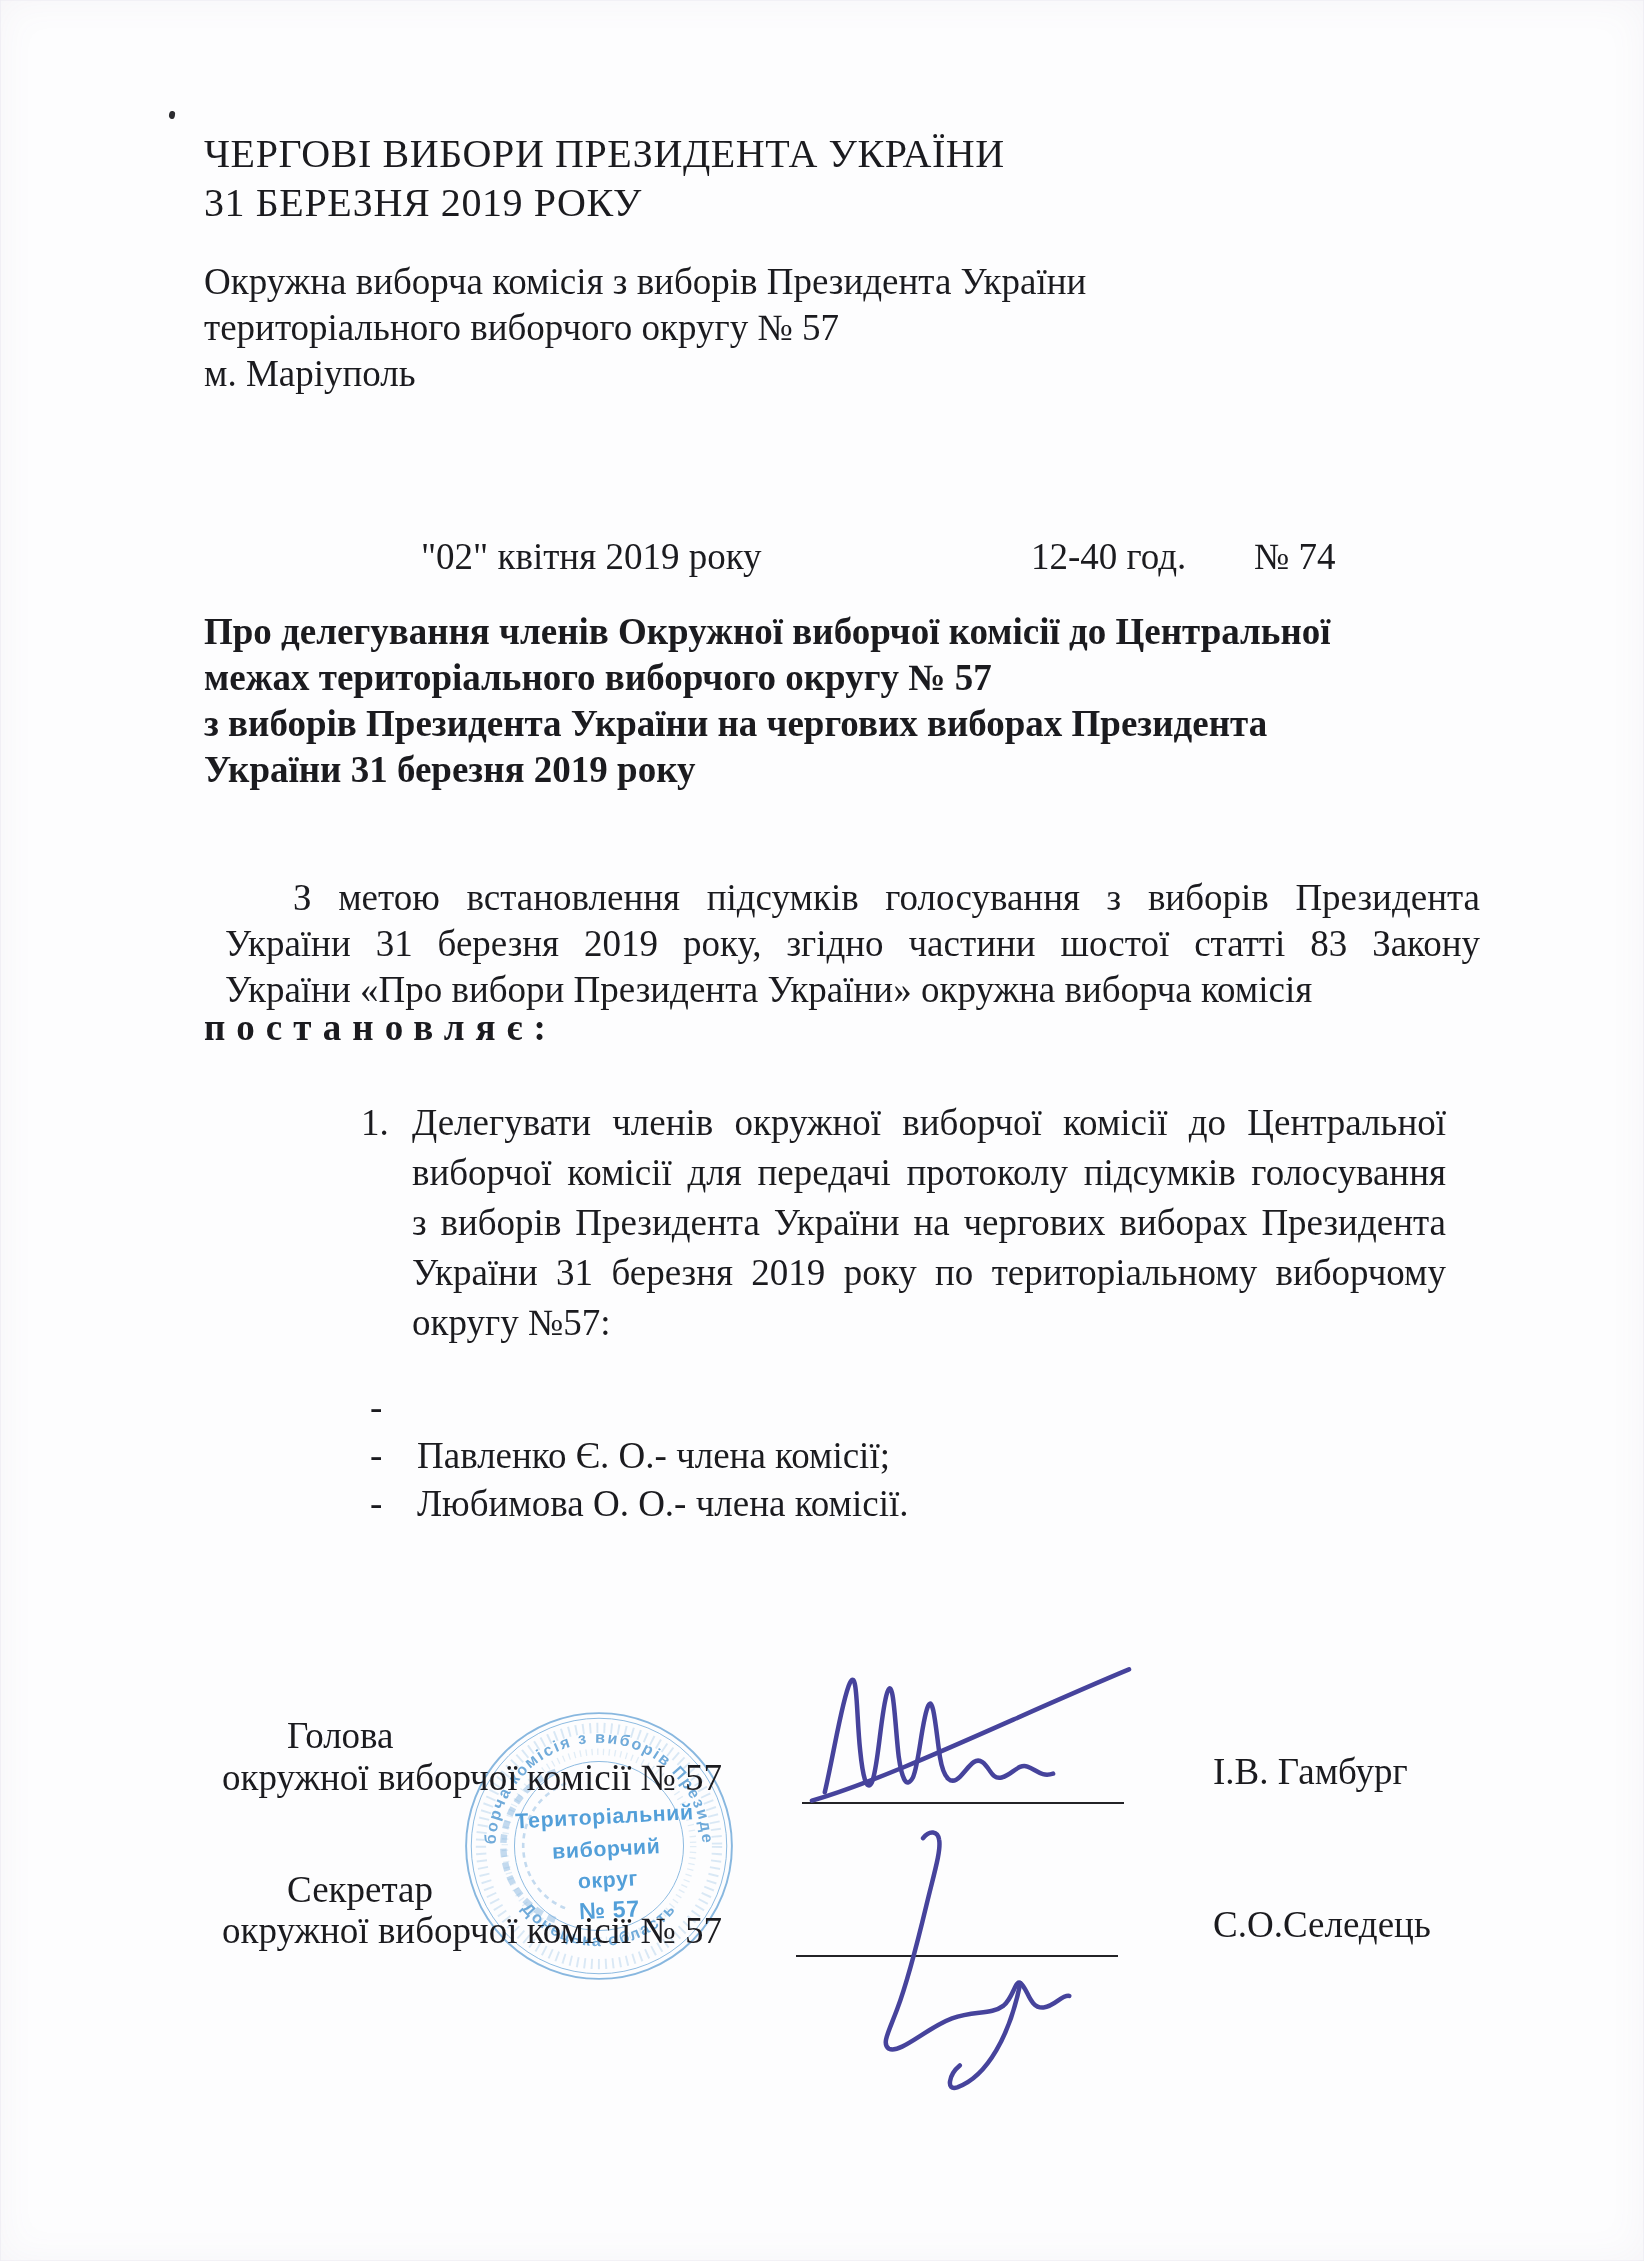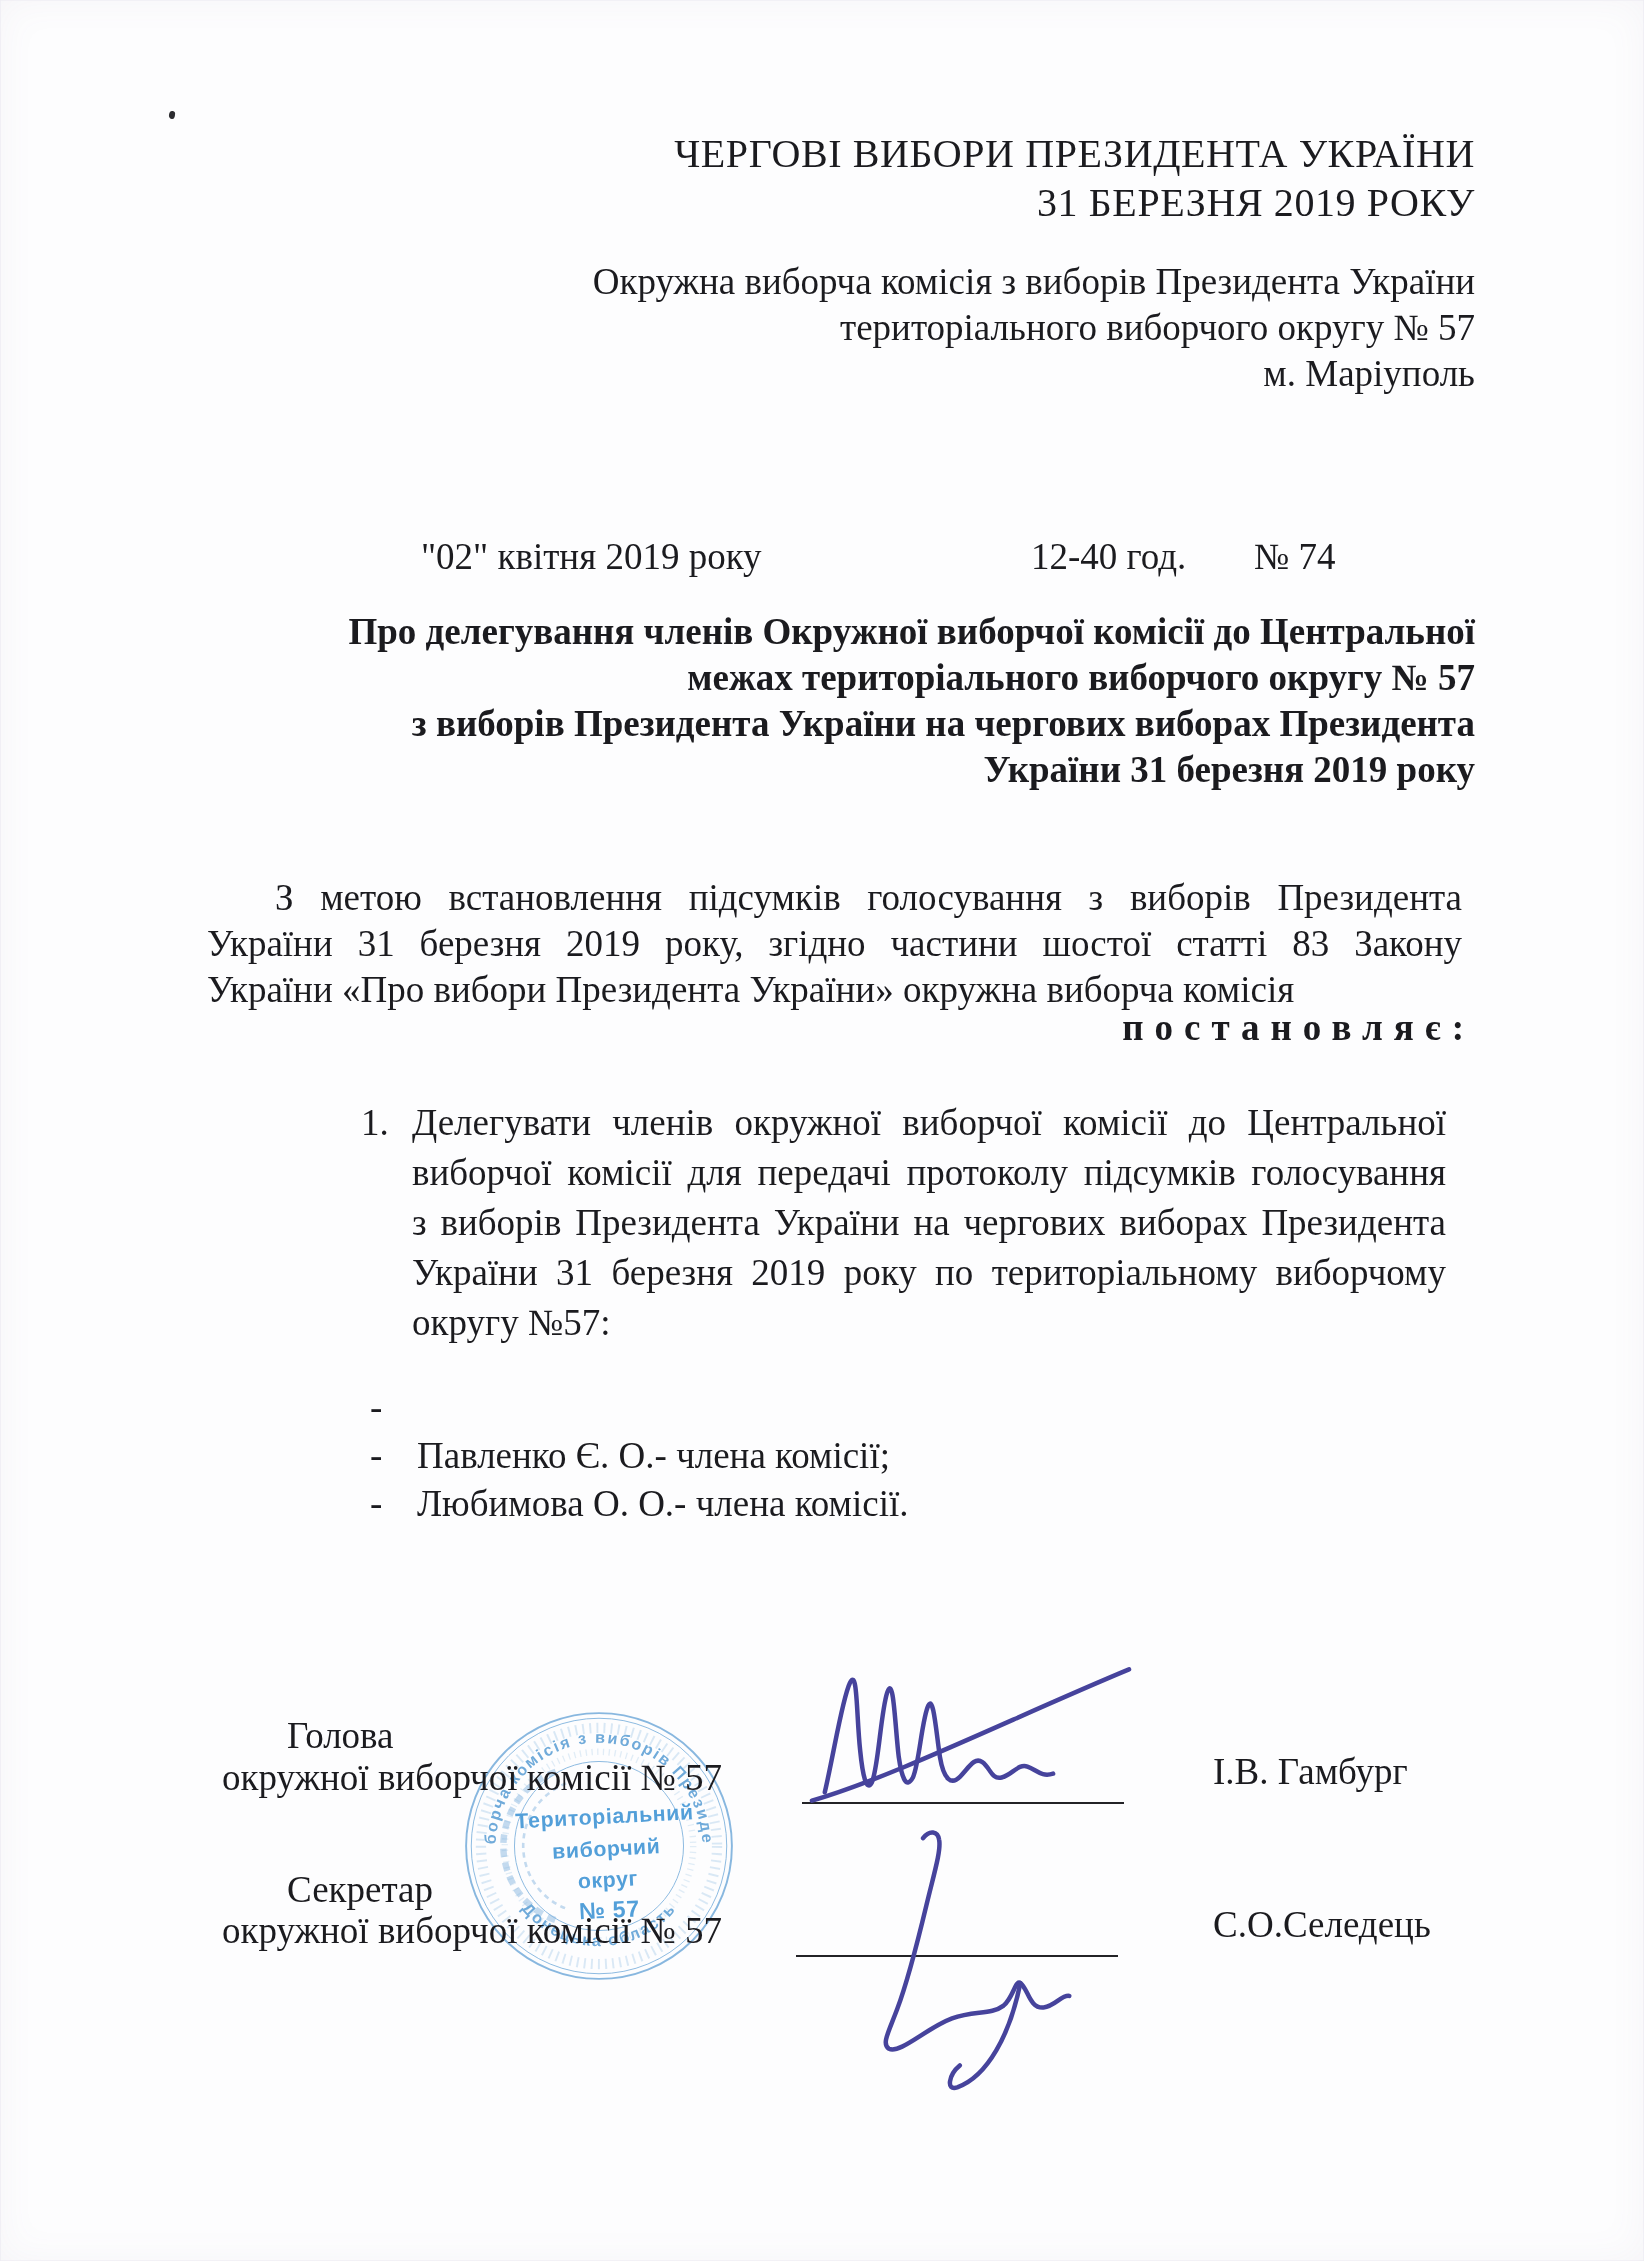--- a/index.html
+++ b/index.html
@@ -7,39 +7,39 @@
     position:relative;
     width:1644px;height:2261px;
     margin:0 auto;
     background:#fdfdfe;
     box-shadow:inset 0 0 0 0.6px #eceaf2, inset 0 0 39px rgba(120,110,140,.06);
     overflow:hidden;
     font-family:"Liberation Serif","DejaVu Serif",serif;
     color:#1b1b1f;
   }
   .abs{position:absolute;}
-  .center-col{left:220px;width:1255px;text-align:right;}
+  .center-col{left:204px;width:1255px;text-align:left;}
   .b{font-weight:bold;}
 
   .scan-dot{
     left:169px;top:111px;width:6.4px;height:7.7px;
     background:#2c2c30;border-radius:50% 50% 40% 60%;
     transform:rotate(12deg);
   }
 
   .doc-title{top:129px;font-size:40px;line-height:49px;letter-spacing:0.6px;}
   .org-block{top:259px;font-size:37px;line-height:46px;}
   .doc-type{top:459px;font-size:37px;letter-spacing:10.3px;}
   .date-row{top:535px;left:0;width:1644px;height:52px;font-size:37px;}
   .date-row .d{position:absolute;left:421px;}
   .date-row .t{position:absolute;left:1031px;}
   .date-row .n{position:absolute;left:1254px;}
 
   .subject{top:609px;font-size:37px;line-height:46px;}
-  .preamble{top:875px;left:207px;width:1255px;font-size:37px;line-height:46px;font-family:Liberation Serif, serif;}
+  .preamble{top:875px;left:225px;width:1255px;font-size:37px;line-height:46px;font-family:Liberation Serif, serif;}
   .jline{text-align:justify;text-align-last:justify;}
   .lline{text-align:left;}
   .indent{text-indent:68px;}
   .resolves{top:1006px;font-size:37px;letter-spacing:11px;}
 
   .item{top:1098px;left:0;width:1644px;}
   .item .inum{position:absolute;left:361px;top:0;font-size:37px;line-height:50px;}
   .item .itext{position:absolute;left:412px;top:0;width:1034px;font-size:37px;line-height:50px;}
 
   .delegates{top:1384px;left:0;width:1644px;font-size:37px;line-height:48px;}

